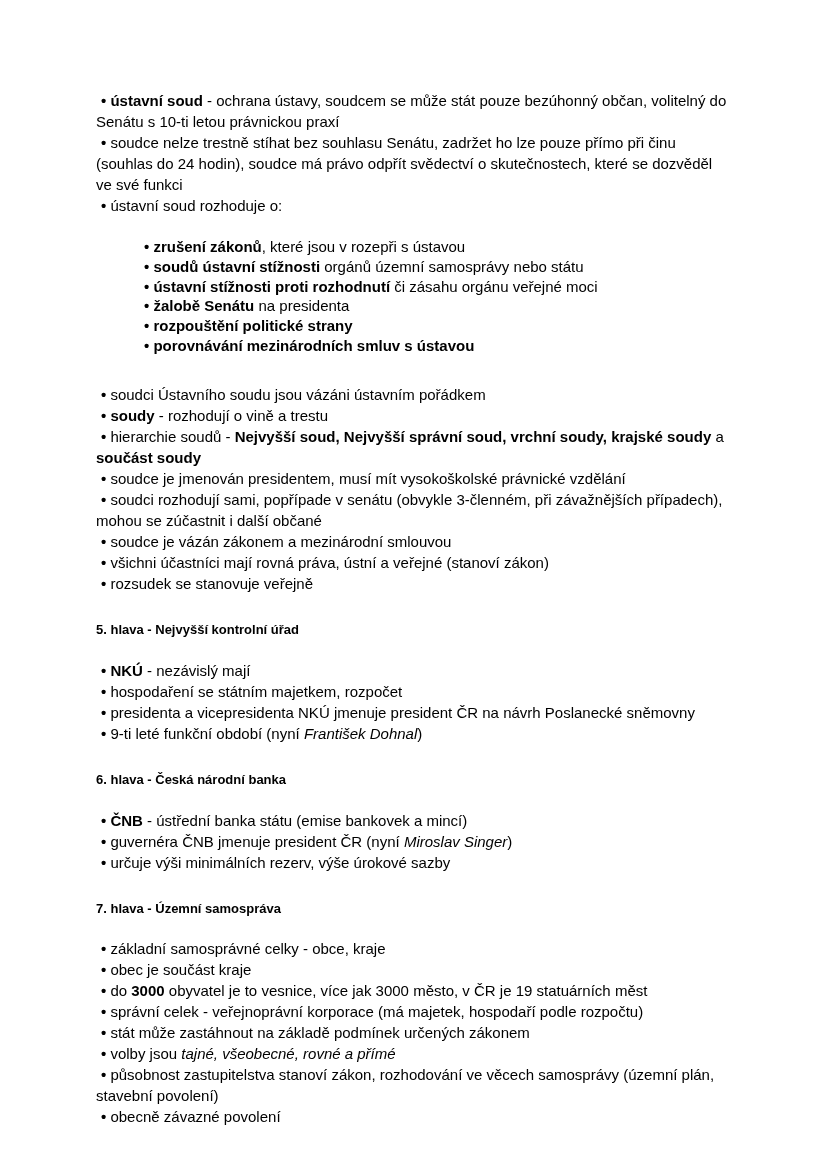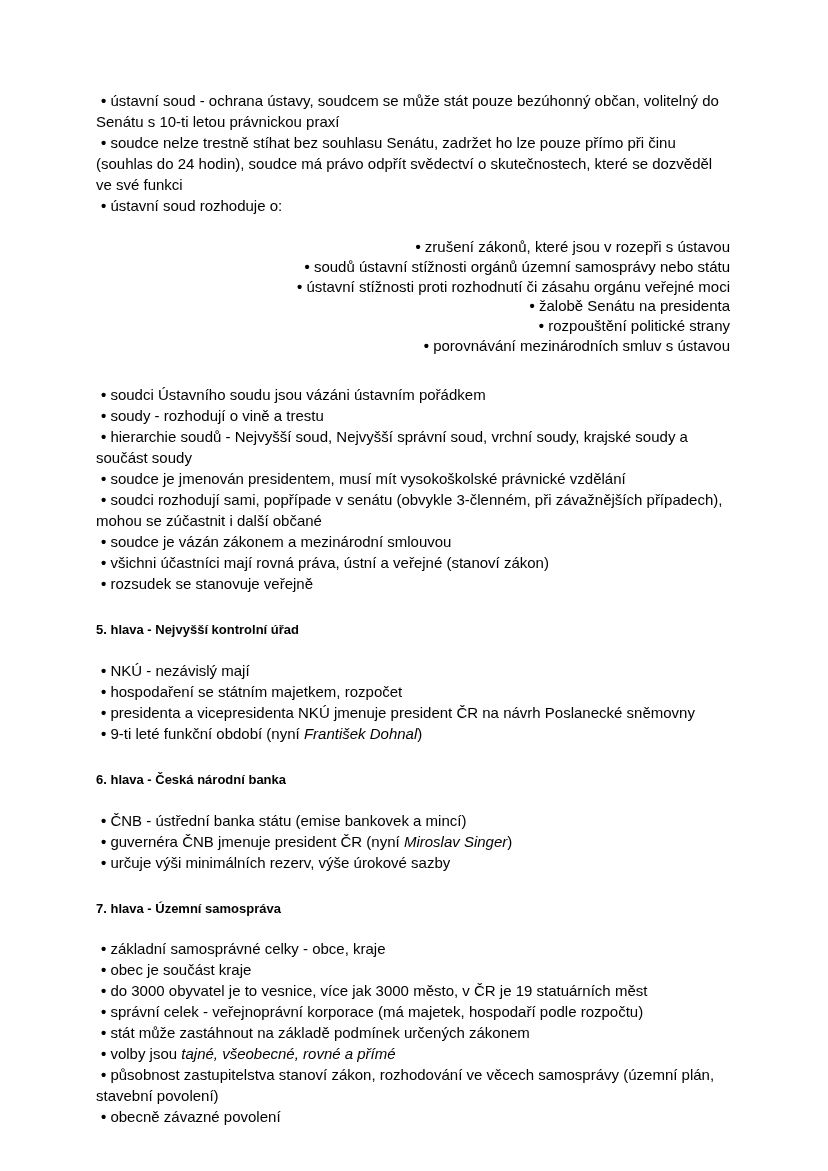--- a/index.html
+++ b/index.html
@@ -22,24 +22,23 @@
     ul.bullets li {
       text-indent: 5px;
     }
     ul.bullets.sub {
       margin: 0 0 28px 0;
     }
     ul.bullets.sub li {
       margin-left: 48px;
       text-indent: 0;
       line-height: 1.32;
-      text-align: right;
     }
     .marker { font-weight: bold; }
-    .b { font-weight: normal; margin-top: 37px; }
+    .b { font-weight: bold; margin-top: 37px; }
     .i { font-style: italic; }
     h2.heading {
       font-family: "Liberation Sans", sans-serif;
       font-size: 13px;
       font-weight: bold;
       color: #000000;
       margin: 28px 0 21px 0;
       line-height: 1.3;
     }
   </style>

